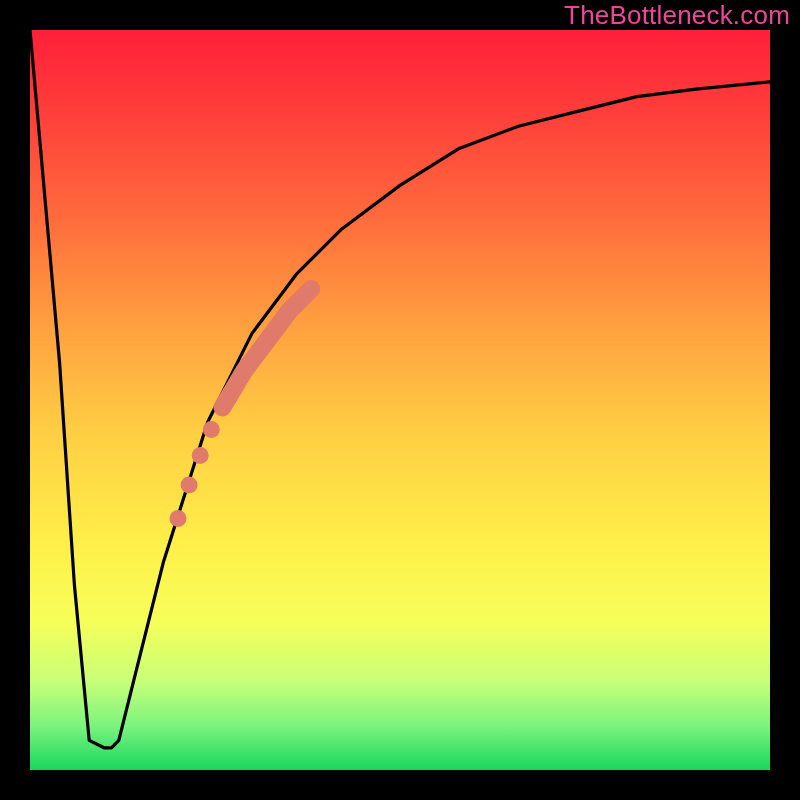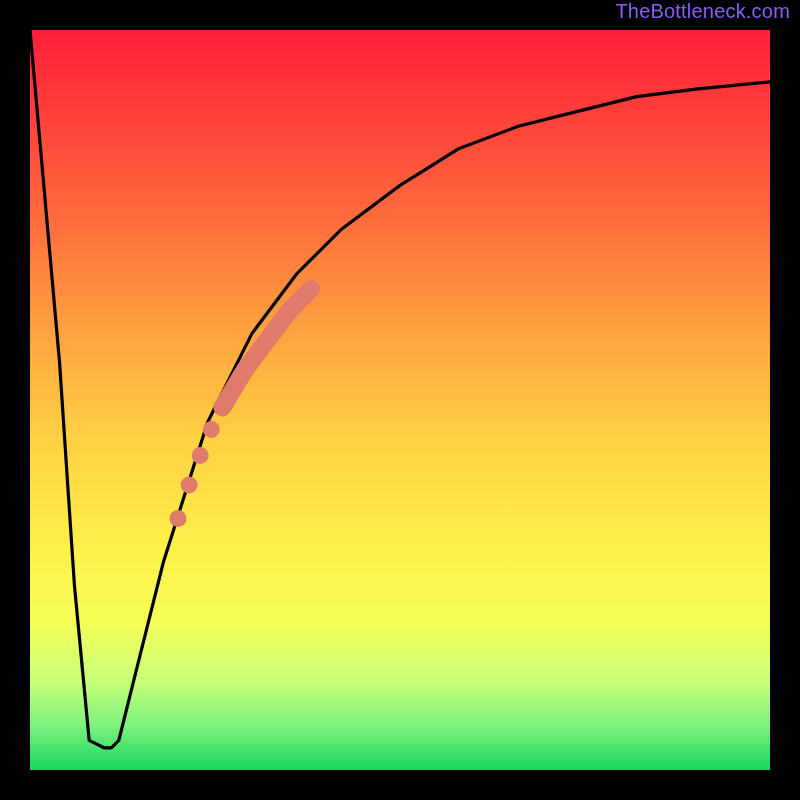--- a/index.html
+++ b/index.html
@@ -13,22 +13,22 @@
   }
   .stage {
     position: relative;
     width: 800px;
     height: 800px;
   }
   .watermark {
     position: absolute;
     top: 0;
     right: 10px;
-    font-size: 20px;
-    color: #8b5cf6;
+    font-size: 26px;
+    color: #ec4899;
     font-weight: 400;
     letter-spacing: 0.2px;
     user-select: none;
   }
   svg { display: block; }
 </style>
 </head>
 <body>
 
 <div class="stage">

